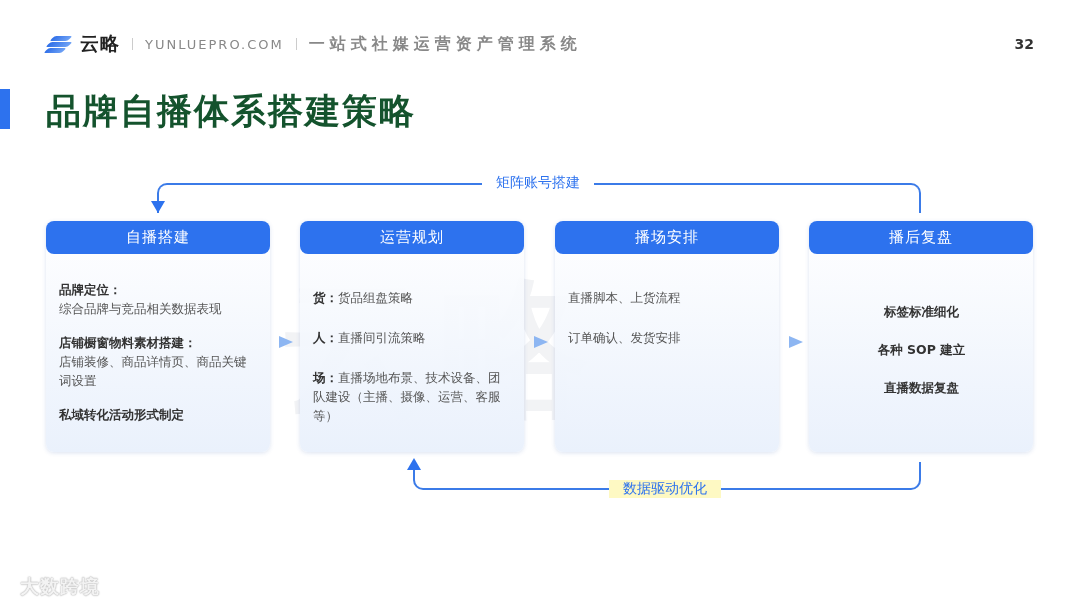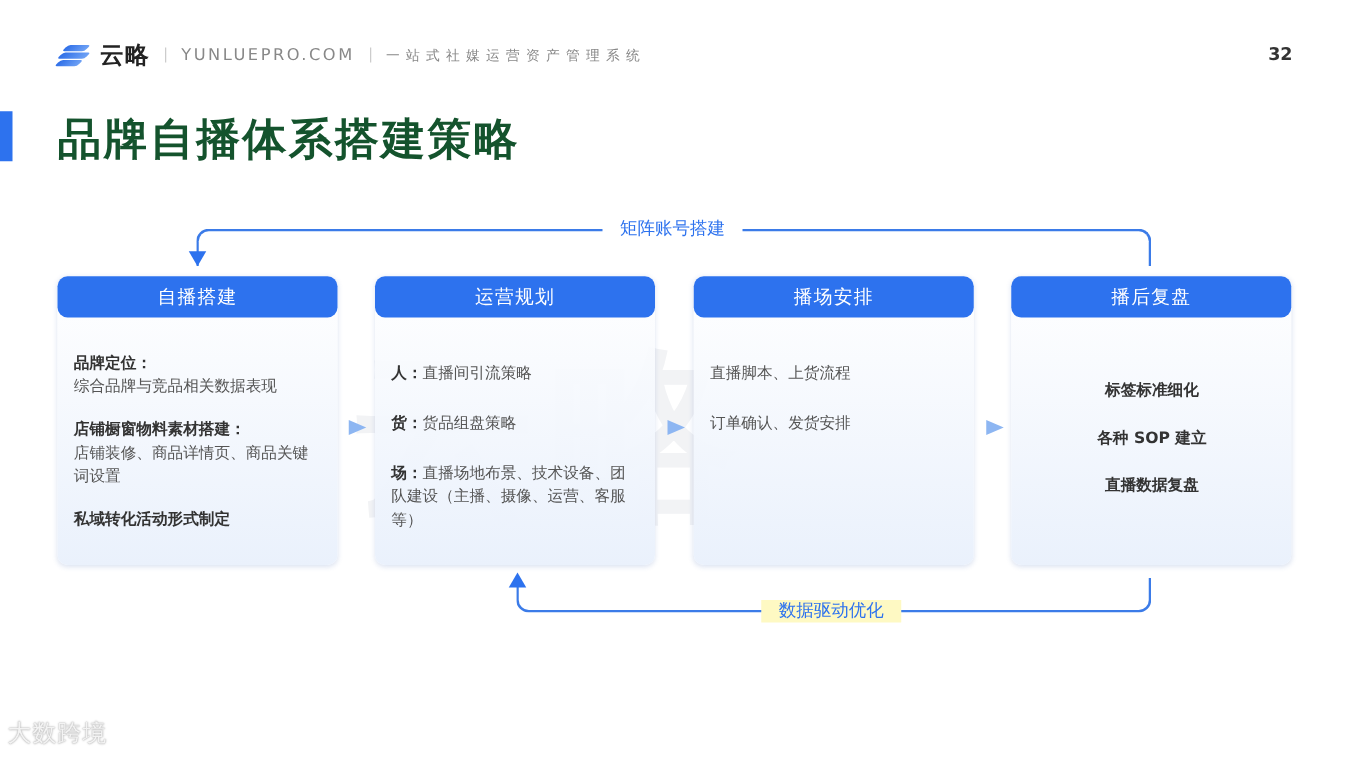--- a/index.html
+++ b/index.html
@@ -9,21 +9,21 @@
   .topbar { position: absolute; left: 44px; top: 32px; height: 24px; display: flex; align-items: center; }
   .logo-mark { width: 30px; height: 22px; position: relative; margin-right: 6px; }
   .logo-mark span { position: absolute; height: 5px; width: 22px; border-radius: 2px; transform: skewX(-45deg);
     background: linear-gradient(90deg, #2f6fe8, #6fa2f5); }
   .logo-mark span:nth-child(1){ left: 8px; top: 3px; width: 18px; }
   .logo-mark span:nth-child(2){ left: 4px; top: 9px; }
   .logo-mark span:nth-child(3){ left: 2px; top: 15px; width: 18px; }
   .brand { font-size: 19px; font-weight: bold; color: #222; letter-spacing: 1px; }
   .sep { width: 1px; height: 12px; background: #ccc; margin: 0 12px; }
   .domain { font-size: 13px; color: #888; letter-spacing: 2px; }
-  .slogan { font-size: 11px; color: #888; letter-spacing: 5px; }
+  .slogan { font-size: 16px; color: #888; letter-spacing: 5px; font-weight: bold; }
 
   .page-num { position: absolute; right: 46px; top: 36px; font-size: 14px; font-weight: bold; color: #333; }
 
   .title-accent { position: absolute; left: 0; top: 89px; width: 10px; height: 40px; background: #2d72ee; }
   .title { position: absolute; left: 46px; top: 88px; font-size: 35px; font-weight: bold; color: #14532d; letter-spacing: 2px; }
 
   .watermark { position: absolute; left: 280px; top: 250px; font-size: 150px; font-weight: bold; color: #f2f3f5; letter-spacing: 10px; z-index: 0; }
 
   .loop-top { position: absolute; left: 157px; top: 183px; width: 764px; height: 30px;
     border-top: 2px solid #3b7be8; border-left: 2px solid #3b7be8; border-right: 2px solid #3b7be8;
@@ -48,22 +48,22 @@
     font-size: 15px; text-align: center; line-height: 33px; letter-spacing: 1px; }
   .card-body { padding: 26px 12px 0 13px; font-size: 12.5px; line-height: 19px; color: #555; }
   .card-body .b { font-weight: bold; color: #333; }
   .block { margin-bottom: 15px; }
   .center-body { text-align: center; padding-top: 48px; }
   .center-body .item { font-weight: bold; color: #333; margin-bottom: 19px; }
 
   .flow-arrow { position: absolute; top: 336px; width: 0; height: 0;
     border-top: 6px solid transparent; border-bottom: 6px solid transparent; border-left: 14px solid #8db6f2; z-index: 3; }
 
-  .footer-logo { position: absolute; left: 6px; top: 574px; font-size: 19px; color: #f3f3f3;
-    text-shadow: 0 0 2px #bbb, 0 0 1px #999; font-weight: normal; letter-spacing: 1px; }
+  .footer-logo { position: absolute; left: 20px; top: 574px; font-size: 19px; color: #f3f3f3;
+    text-shadow: 0 0 2px #bbb, 0 0 1px #999; font-weight: bold; letter-spacing: 1px; }
 </style>
 </head>
 <body>
 
 <div class="topbar">
   <div class="logo-mark">
       <span></span>
       <span></span>
       <span></span>
     </div>
@@ -104,24 +104,24 @@
     </div>
   </div>
 </div>
 
 <div class="flow-arrow" style="left:279px;"></div>
 
 <div class="card" style="left:300px;">
   <div class="card-head">运营规划</div>
   <div class="card-body" style="padding-top:34px;">
     <div class="block" style="margin-bottom:21px;">
-      <span class="b">人：</span><span>直播间引流策略</span>
+      <span class="b">货：</span><span>货品组盘策略</span>
     </div>
     <div class="block" style="margin-bottom:21px;">
-      <span class="b">货：</span><span>货品组盘策略</span>
+      <span class="b">人：</span><span>直播间引流策略</span>
     </div>
     <div class="block">
       <span class="b">场：</span><span>直播场地布景、技术设备、团队建设（主播、摄像、运营、客服等）</span>
     </div>
   </div>
 </div>
 
 <div class="flow-arrow" style="left:534px;"></div>
 
 <div class="card" style="left:555px;">

